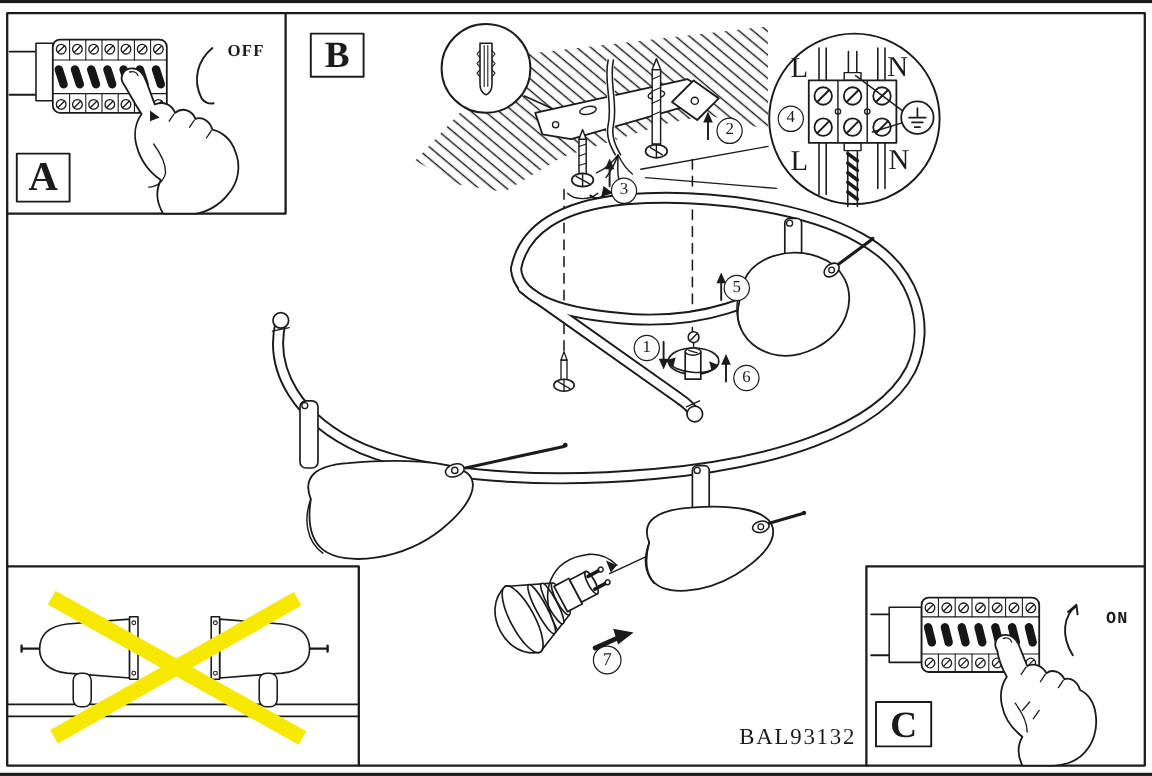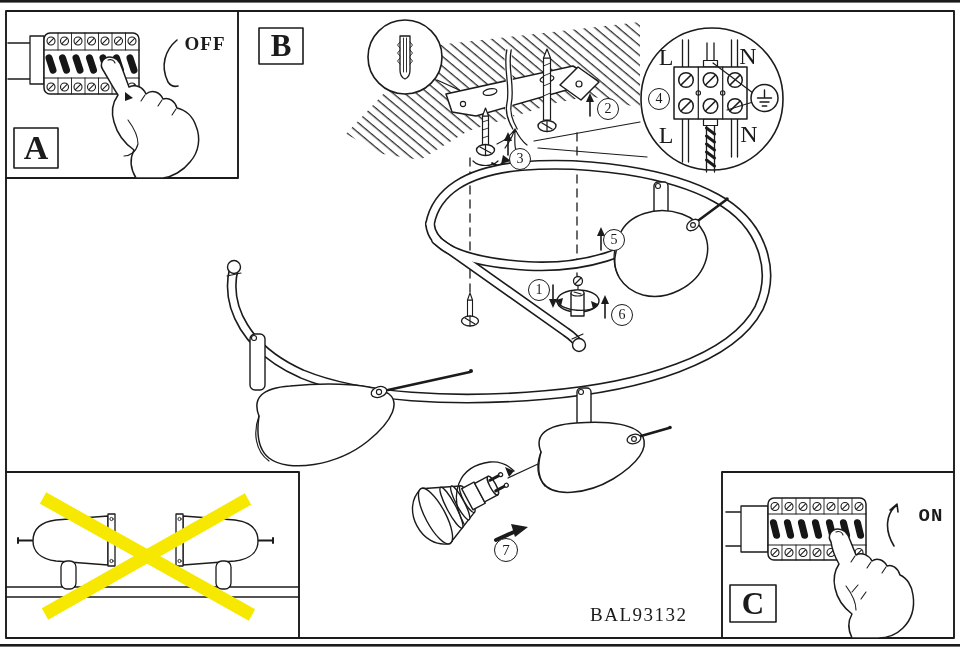--- a/index.html
+++ b/index.html
@@ -2,21 +2,21 @@
 <html><head>
 <meta charset="utf-8">
 <style>
   html,body{margin:0;padding:0;background:#e8e8e8;}
   .page{position:relative;width:960px;height:647px;background:#ffffff;overflow:hidden;
         font-family:"Liberation Serif","DejaVu Serif",serif;color:#1b1b1b;}
   .page svg{position:absolute;left:0;top:0;}
   .ovl{position:absolute;display:flex;align-items:center;justify-content:center;
        color:#1b1b1b;user-select:none;white-space:nowrap;}
   .letter{font-weight:bold;}
-  .state{font-weight:600;font-size:19px;letter-spacing:1px;}
+  .state{font-weight:600;font-size:14px;letter-spacing:1px;}
   .term{font-size:24px;}
   .badge{width:20px;height:20px;border:1.6px solid #1b1b1b;border-radius:50%;
          background:#fff;font-size:14px;line-height:20px;text-align:center;display:block;}
   .model{font-size:19px;letter-spacing:1.5px;}
 </style>
 </head>
 <body>
 
 <div class="page">
 
@@ -344,18 +344,18 @@
 <div class="ovl term" style="left:738px;top:120px;width:22px;height:28px;">N</div>
 
 <span class="badge ovl" style="position:absolute;left:528px;top:279px;">1</span>
 <span class="badge ovl" style="position:absolute;left:597px;top:98px;">2</span>
 <span class="badge ovl" style="position:absolute;left:509px;top:148px;">3</span>
 <span class="badge ovl" style="position:absolute;left:648px;top:88px;">4</span>
 <span class="badge ovl" style="position:absolute;left:603px;top:229px;">5</span>
 <span class="badge ovl" style="position:absolute;left:611px;top:304px;">6</span>
 <span class="badge ovl" style="position:absolute;left:494px;top:538px;width:22px;height:22px;line-height:22px;font-size:15px;">7</span>
 
-<div class="ovl model" style="left:590px;top:603px;height:24px;">BAL93132</div>
+<div class="ovl model" style="left:616px;top:603px;height:24px;">BAL93132</div>
 
 <div class="ovl letter" style="left:730px;top:585px;width:46px;height:37px;font-size:31px;">C</div>
 <div class="ovl state" style="left:913px;top:505px;width:36px;height:22px;font-family:Liberation Mono, monospace;">ON</div>
 
 </div>
 
 </body></html>

